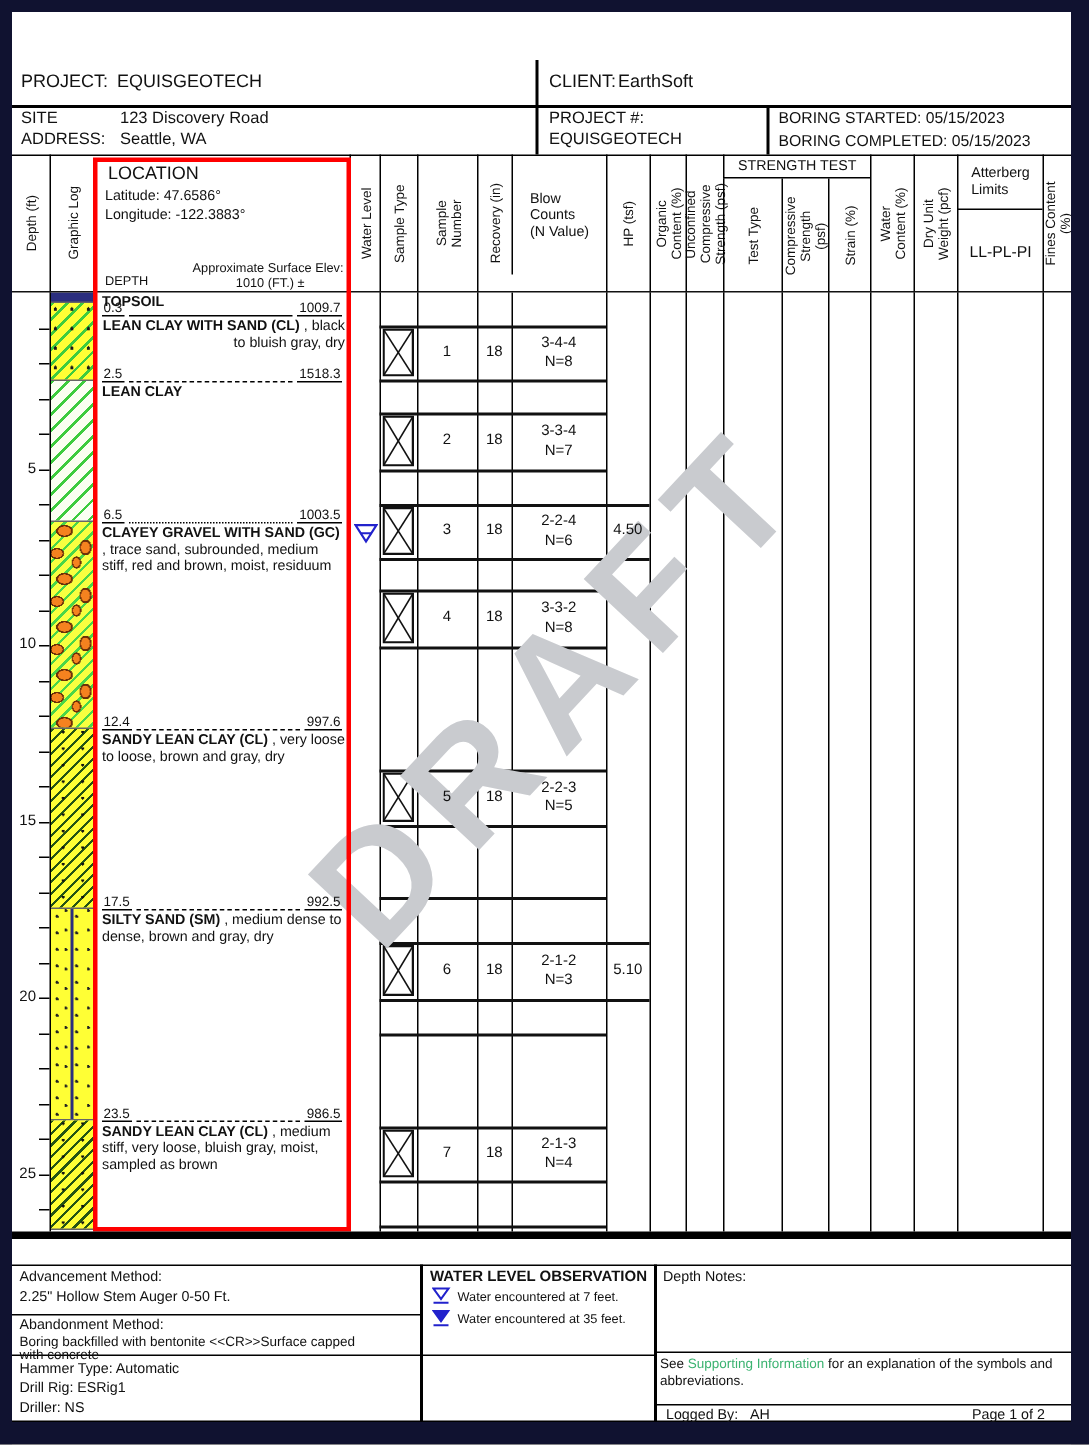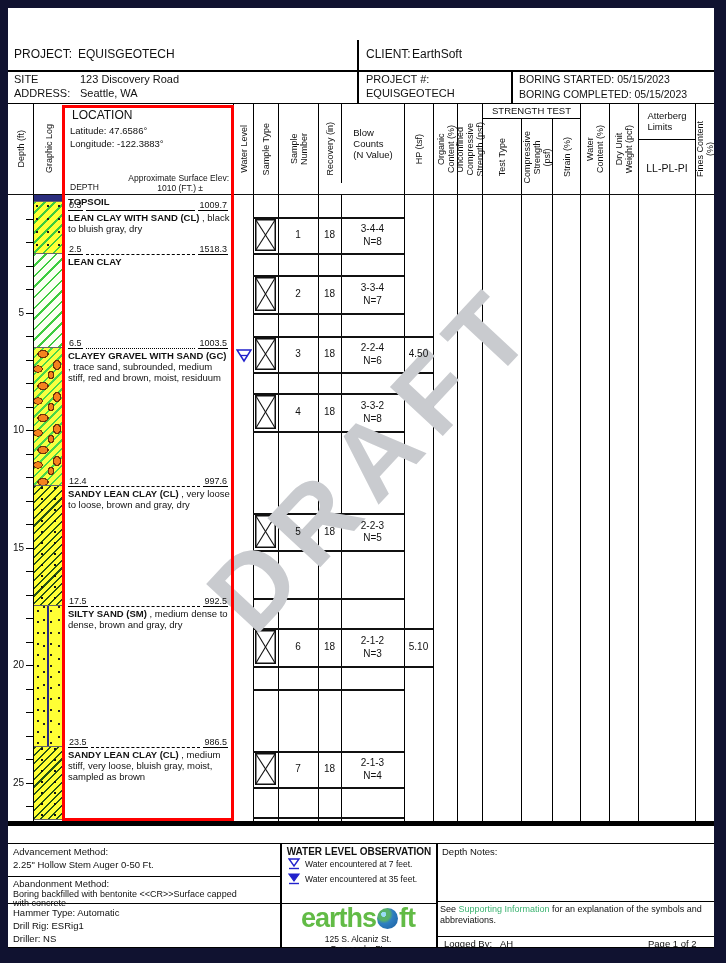--- a/index.html
+++ b/index.html
@@ -210,21 +210,21 @@
       <div class="ticklbl" style="top: 776.5px;">25</div>
       <div class="tick" style="top: 806px;"></div>
       <div class="layer pat-topsoil" style="top: 195px; height: 7.05px;"></div>
       <div class="desc" style="top: 196px;"><b>TOPSOIL</b></div>
       <div class="bnd" style="top: 199px;">
         <span class="bnum">0.3</span>
         <span class="bfill" style="border-bottom: 1.2px solid rgb(0, 0, 0);"></span>
         <span class="bnum">1009.7</span>
       </div>
       <div class="layer pat-clsand" style="top: 202.05px; height: 51.7px;"></div>
-      <div class="desc" style="top: 212px;"><b>LEAN CLAY WITH SAND (CL)</b><span> , black to bluish gray, dry</span></div>
+      <div class="desc" style="top: 212px; text-align: right;"><b>LEAN CLAY WITH SAND (CL)</b><span> , black to bluish gray, dry</span></div>
       <div class="bnd" style="top: 242.75px;">
         <span class="bnum">2.5</span>
         <span class="bfill" style="border-bottom: 1.2px dashed rgb(0, 0, 0);"></span>
         <span class="bnum">1518.3</span>
       </div>
       <div class="layer pat-leanclay" style="top: 253.75px; height: 94px;"></div>
       <div class="desc" style="top: 255.75px;"><b>LEAN CLAY</b></div>
       <div class="bnd" style="top: 336.75px;">
         <span class="bnum">6.5</span>
         <span class="bfill" style="border-bottom: 1.2px dotted rgb(0, 0, 0);"></span>
@@ -388,29 +388,20 @@
     <span>Water encountered at 7 feet.</span>
   </div>
   <div class="ftext wlo-entry" style="left:288px;top:873px;">
     <svg width="13" height="12">
         <polygon points="1,1 11,1 6,8" fill="#2222cc" stroke="#2222cc" stroke-width="1.2"></polygon>
         <line x1="1" y1="10.5" x2="11" y2="10.5" stroke="#2222cc" stroke-width="1.4"></line>
       </svg>
     <span>Water encountered at 35 feet.</span>
   </div>
 
-  <div class="logo">
-    <div class="logotext">
-      <span>earths</span>
-        <span class="globe"></span>
-        <span>ft</span>
-    </div>
-    <div class="addr">125 S. Alcaniz St.</div>
-    <div class="addr">Pensacola, FL</div>
-  </div>
 
   <div class="ftext" style="left:442px;top:846px;">Depth Notes:</div>
   <div class="seeline">
     <span>See </span><span class="greenlink">Supporting Information</span><span> for an explanation of the symbols and abbreviations.</span>
   </div>
   <div class="ftext" style="left:444px;top:938px;">Logged By:</div>
   <div class="ftext" style="left:500px;top:938px;">AH</div>
   <div class="ftext" style="left:648px;top:938px;">Page 1 of 2</div>
 
 </div>

